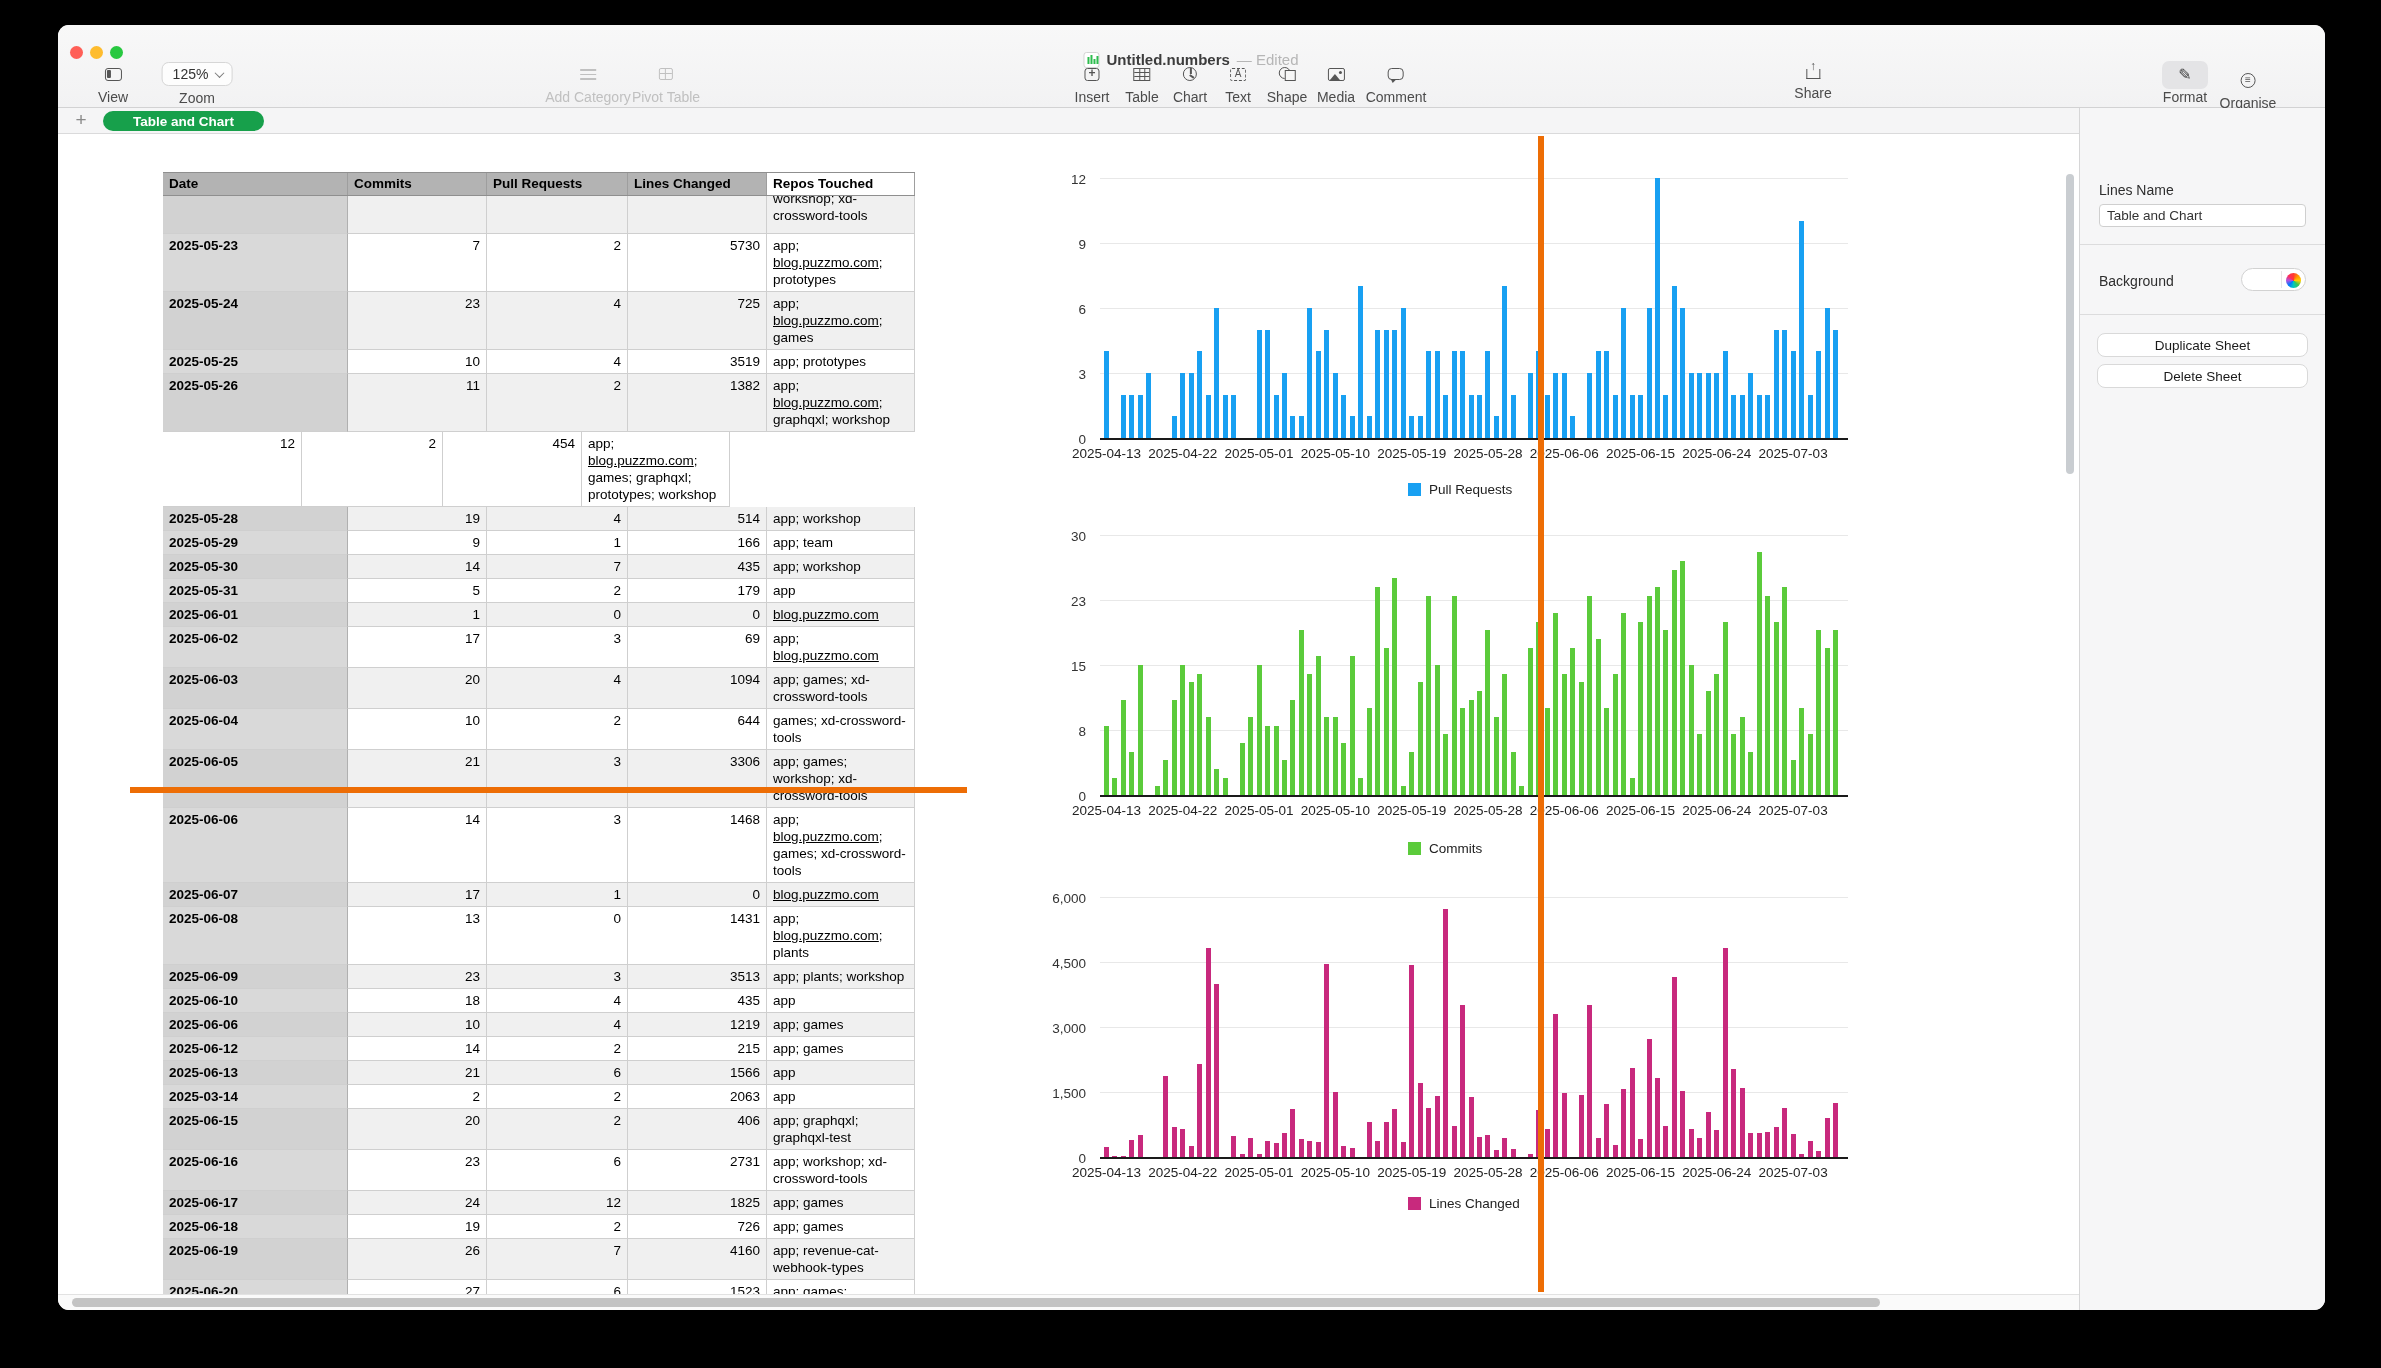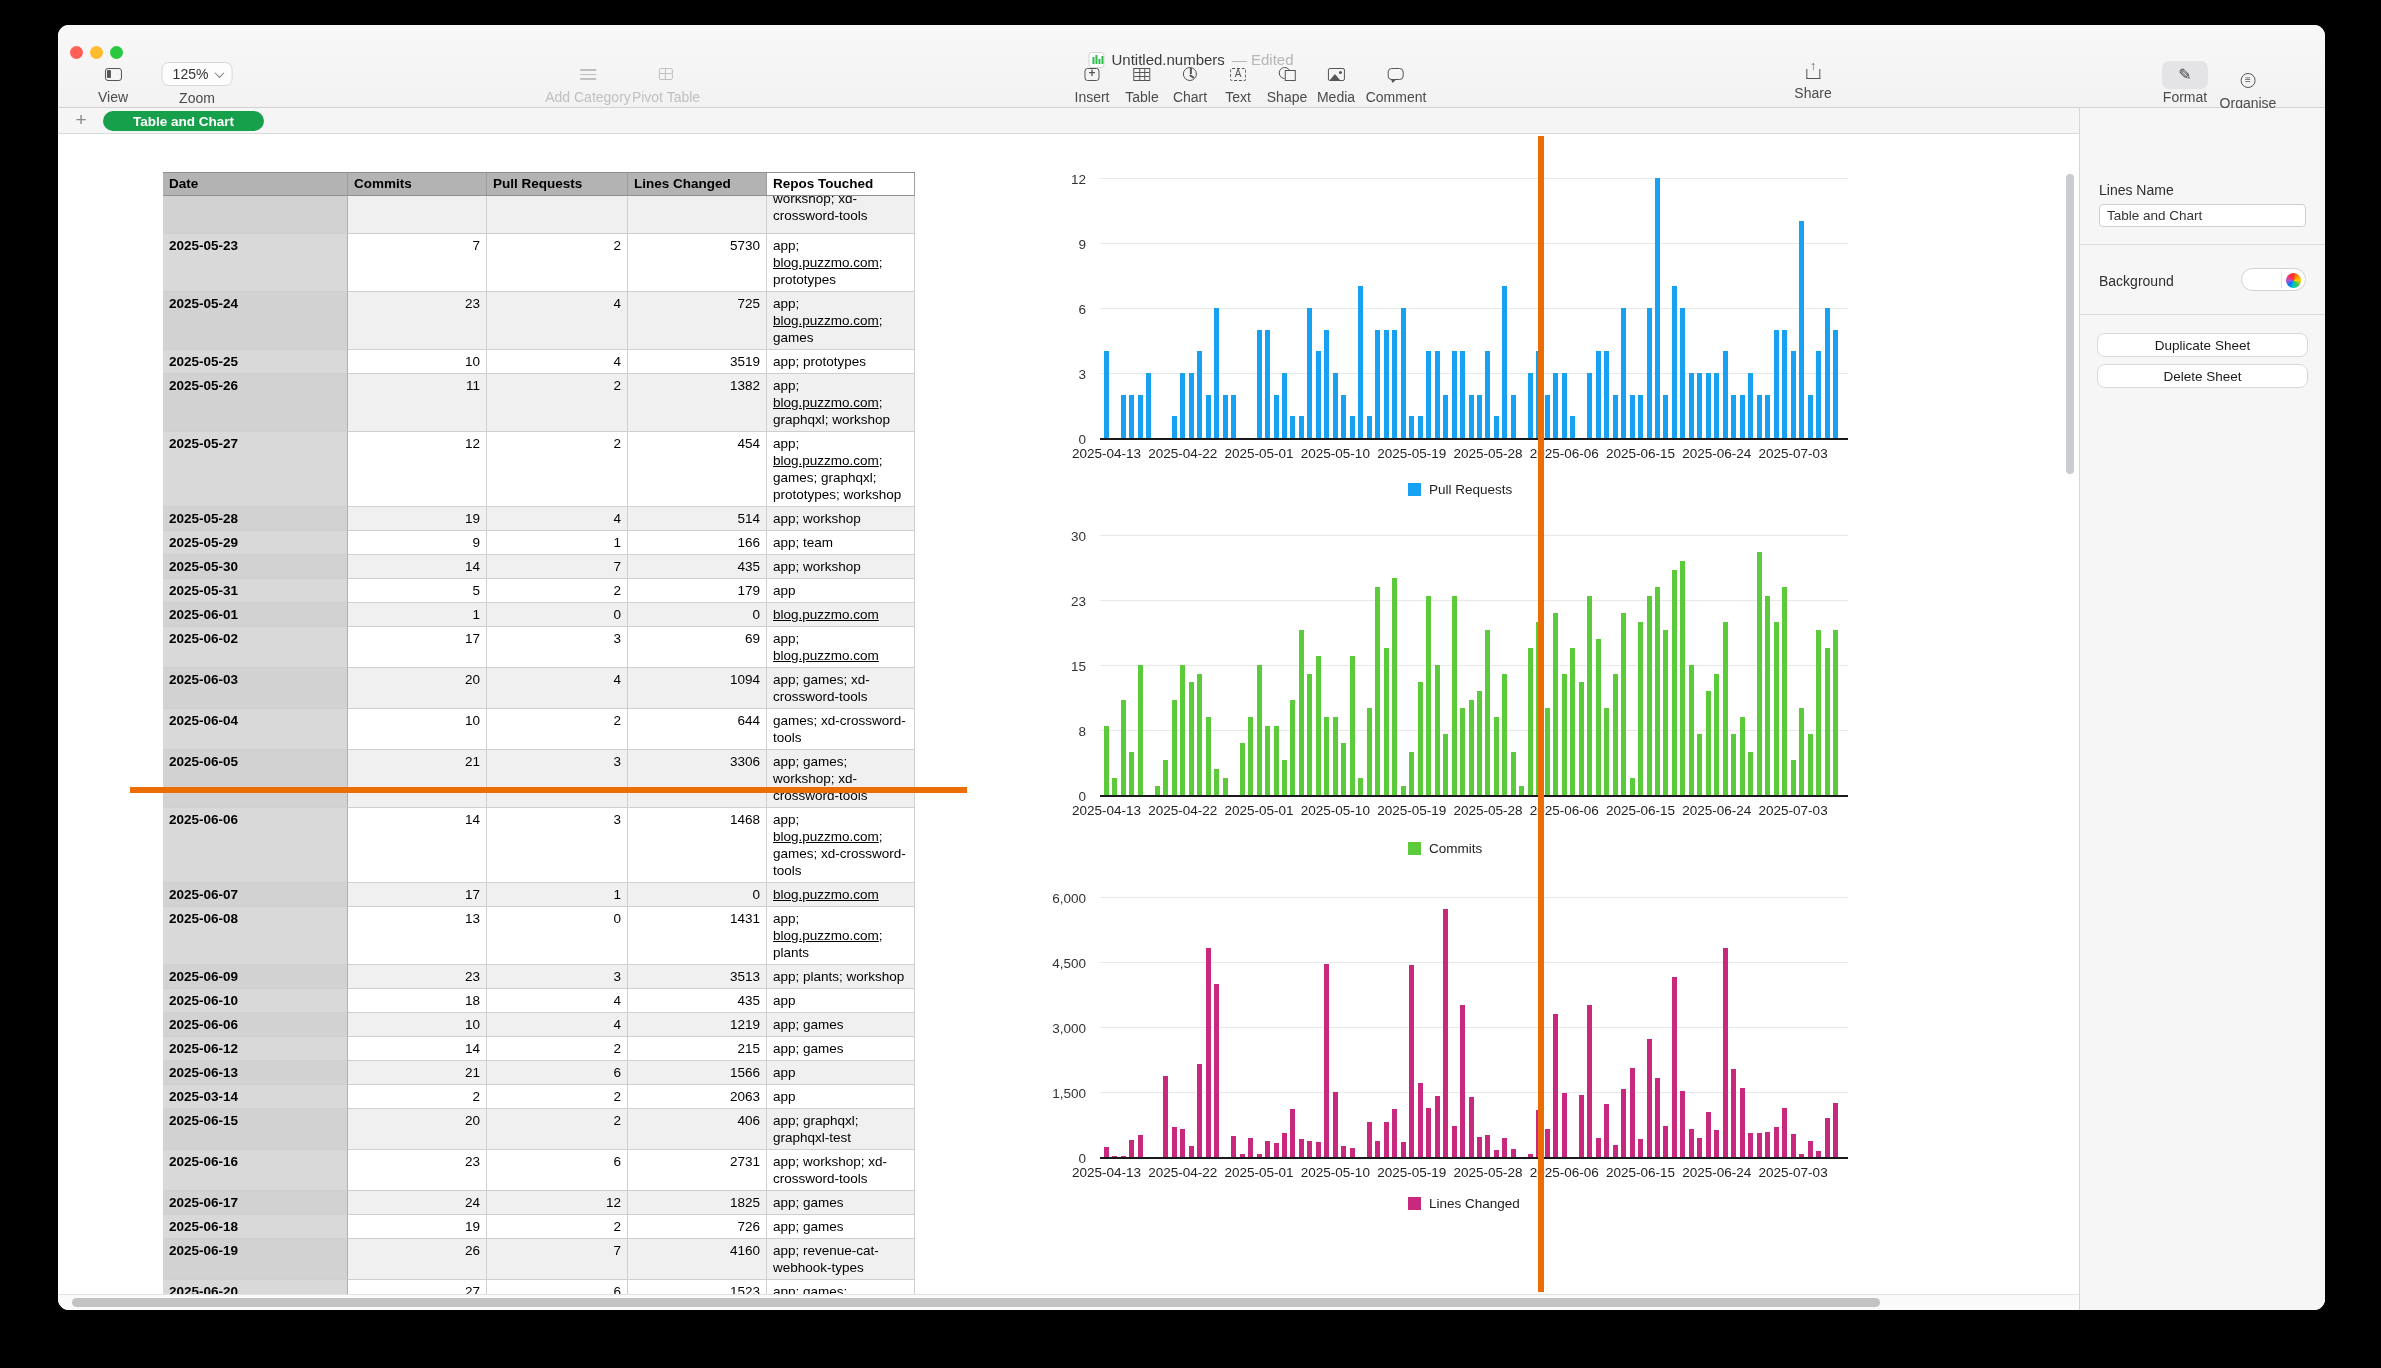--- a/index.html
+++ b/index.html
@@ -11,21 +11,21 @@
   .titlebar { position:absolute; left:0; top:0; width:2267px; height:83px; background:linear-gradient(#f8f8f8,#f2f2f3); border-bottom:1px solid #d2d2d3; }
   .light { position:absolute; top:21px; width:13px; height:13px; border-radius:50%; }
   .tb-item { position:absolute; display:flex; flex-direction:column; align-items:center; transform:translateX(-50%); }
   .tb-item .lbl { font-size:14px; color:#4b4b4b; margin-top:4px; white-space:nowrap; }
   .tb-item.disabled .lbl { color:#c0c0c0; }
   .tb-icon { height:22px; display:flex; align-items:center; justify-content:center; color:#555; }
   .disabled .tb-icon { color:#c0c0c0; }
   .title-row { position:absolute; left:1133px; top:26px; transform:translateX(-50%); display:flex; align-items:center; gap:7px; white-space:nowrap; }
   .doc-icon { width:16px; height:16px; background:#fff; border:1px solid #d4d4d4; border-radius:3px; position:relative; }
   .doc-icon i { position:absolute; left:3px; bottom:3px; width:2px; background:#2ebd4f; }
-  .title-main { font-size:15px; font-weight:normal; color:#3c3c3c; }
+  .title-main { font-size:15px; font-weight:bold; color:#3c3c3c; }
   .title-edited { font-size:15px; color:#b6b6b6; }
   .zoombox { display:flex; align-items:center; gap:6px; border:1px solid #d6d6d6; border-radius:7px; background:#fdfdfd; padding:2px 10px; height:24px; font-size:14px; color:#333; }
   .chev { width:7px; height:7px; border-right:1.6px solid #7a7a7a; border-bottom:1.6px solid #7a7a7a; transform:rotate(45deg) translateY(-2px); }
   .format-pill { position:absolute; left:2104px; top:36px; width:46px; height:28px; background:#e4e4e6; border-radius:7px; }
 
   
   .ic { position:relative; display:inline-block; }
   .ic-view { width:17px; height:13px; border:1.5px solid currentColor; border-radius:3px; }
   .ic-view::before { content:""; position:absolute; left:1.5px; top:1.5px; bottom:1.5px; width:4px; background:currentColor; border-radius:1px; }
   .ic-lines { width:16px; height:11px; background:repeating-linear-gradient(to bottom, currentColor 0 1.6px, transparent 1.6px 4.7px); }
@@ -261,21 +261,20 @@
               <div class="tcell c4">app; prototypes</div>
             </div>
             <div class="trow alt">
               <div class="tcell c-date c0">2025-05-26</div>
               <div class="tcell c-num c1">11</div>
               <div class="tcell c-num c2">2</div>
               <div class="tcell c-num c3">1382</div>
               <div class="tcell c4">app; <span class="rlink">blog.puzzmo.com</span>; graphqxl; workshop</div>
             </div>
             <div class="trow">
-              <div class="tcell c-date c0">2025-05-27</div>
               <div class="tcell c-num c1">12</div>
               <div class="tcell c-num c2">2</div>
               <div class="tcell c-num c3">454</div>
               <div class="tcell c4">app; <span class="rlink">blog.puzzmo.com</span>; games; graphqxl; prototypes; workshop</div>
             </div>
             <div class="trow alt">
               <div class="tcell c-date c0">2025-05-28</div>
               <div class="tcell c-num c1">19</div>
               <div class="tcell c-num c2">4</div>
               <div class="tcell c-num c3">514</div>

